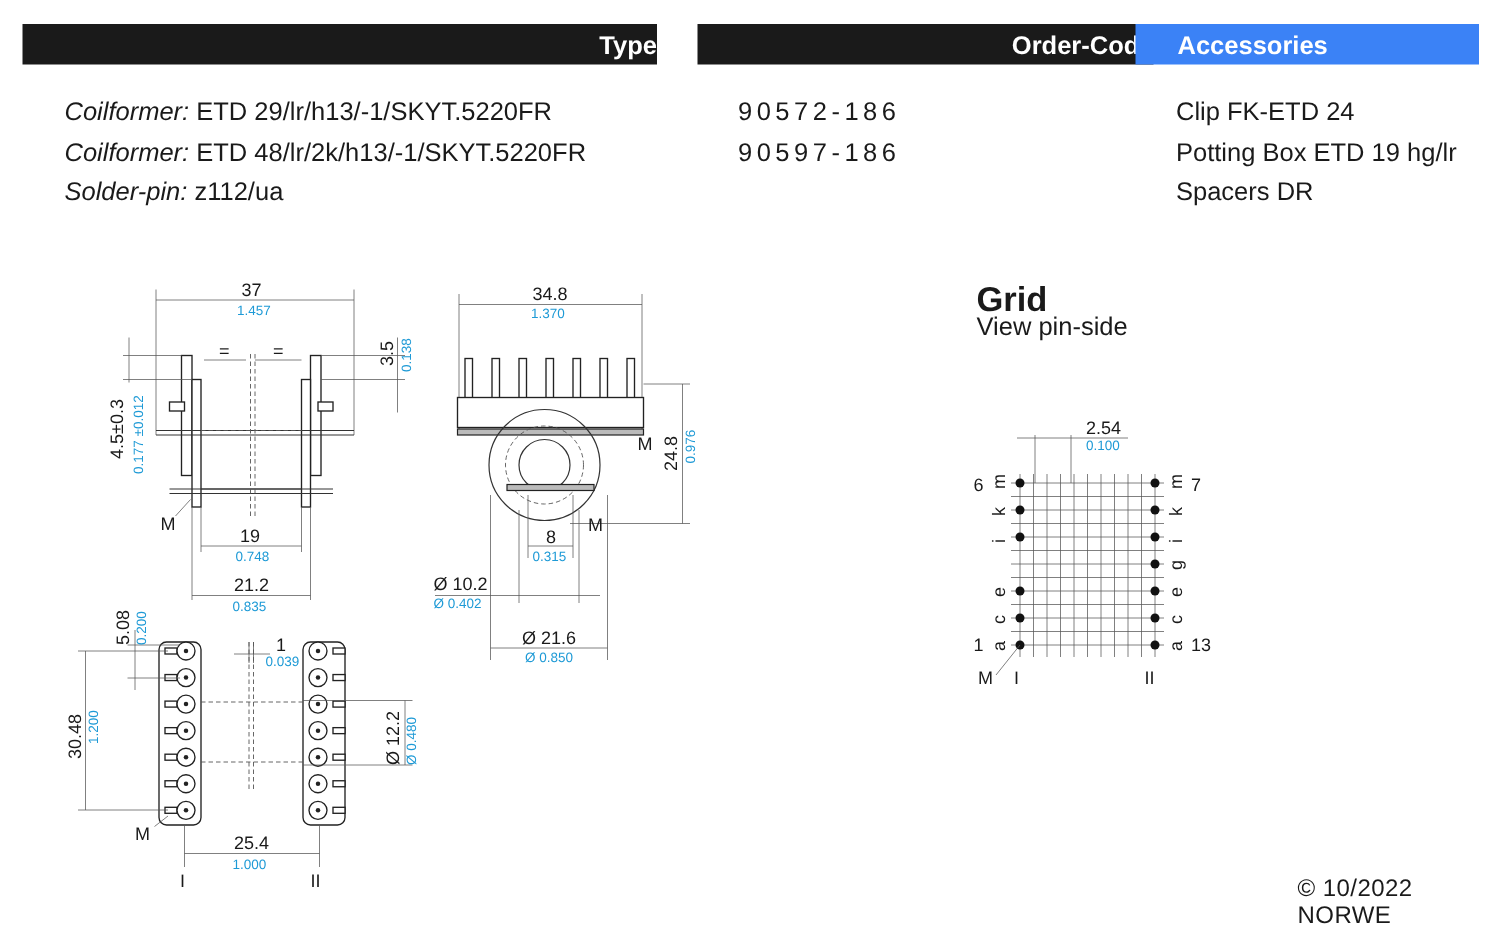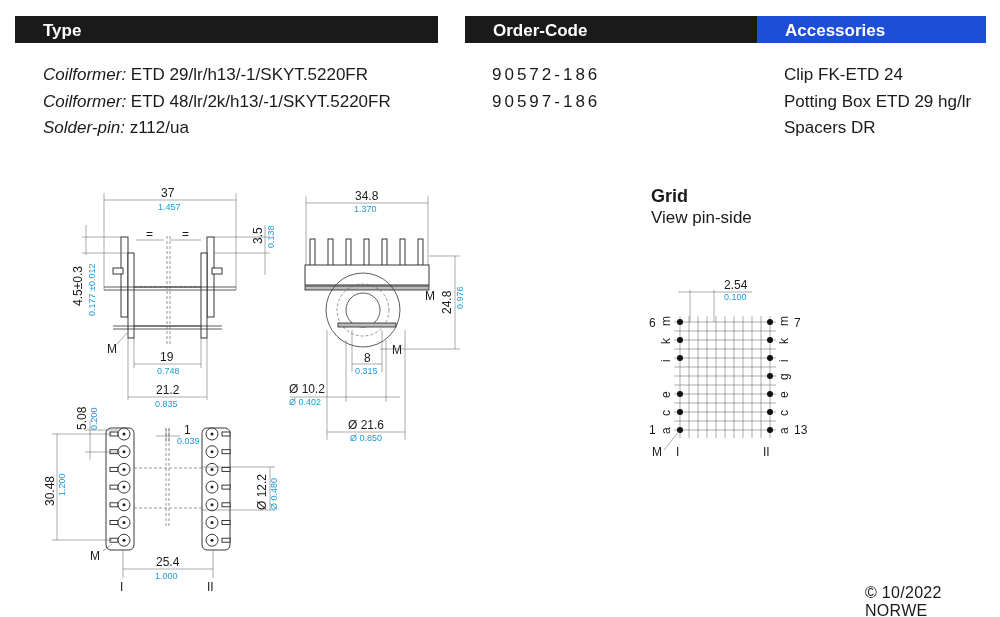--- a/index.html
+++ b/index.html
@@ -1,26 +1,26 @@
 <!DOCTYPE html>
 <html><head>
 <meta charset="utf-8">
 <style>
   html, body { margin: 0; padding: 0; background: #ffffff; }
   body { width: 1000px; height: 617px; position: relative; overflow: hidden;
          font-family: "Liberation Sans", sans-serif; color: #1a1a1a; }
   .hdr { position: absolute; top: 16px; height: 27px; color: #fff;
          font-weight: bold; font-size: 17px; line-height: 29px; box-sizing: border-box; padding-left: 28px; }
-  .hdr.dark { background: #1a1a1a; }
-  .hdr.grey { background: #1d4ed8; }
+  .hdr.dark { background: #1a1a1a; text-align: right; }
+  .hdr.grey { background: #3b82f6; }
   .col { position: absolute; top: 62px; font-size: 17px; line-height: 26.5px; }
   .col .row { white-space: nowrap; }
   .col .label { display: inline-block; font-style: italic; }
   .code { letter-spacing: 3px; }
-  .grid-title { position: absolute; left: 651px; top: 186px; font-size: 18px; font-weight: bold; }
+  .grid-title { position: absolute; left: 651px; top: 186px; font-size: 23px; font-weight: bold; }
   .grid-sub { position: absolute; left: 651px; top: 208px; font-size: 17px; }
   .copyright { position: absolute; left: 865px; top: 584px; font-size: 16px; letter-spacing: 0.3px; }
   svg { position: absolute; left: 0; top: 0; }
   svg text { font-family: "Liberation Sans", sans-serif; }
   .dim { font-size: 12px; fill: #1a1a1a; }
   .inch { font-size: 9px; fill: #1e9ad6; }
   .ln { stroke: #333; stroke-width: 0.8; fill: none; }
   .thin { stroke: #555; stroke-width: 0.5; fill: none; }
   .dash { stroke: #555; stroke-width: 0.6; fill: none; stroke-dasharray: 3 2; }
   .part { stroke: #222; stroke-width: 0.9; fill: #fff; }
@@ -47,21 +47,21 @@
   </div>
 </div>
 
 <div class="col code" style="left:492px;">
   <div class="row">90572-186</div>
   <div class="row">90597-186</div>
 </div>
 
 <div class="col" style="left:784px;">
   <div class="row">Clip FK-ETD 24</div>
-  <div class="row">Potting Box ETD 29 hg/lr</div>
+  <div class="row">Potting Box ETD 19 hg/lr</div>
   <div class="row">Spacers DR</div>
 </div>
 
 <svg width="1000" height="617" viewBox="0 0 1000 617">
 
   <g>
 
     <line class="thin" x1="104" y1="200" x2="236" y2="200"></line>
     <line class="thin" x1="104" y1="193" x2="104" y2="290"></line>
     <line class="thin" x1="236" y1="193" x2="236" y2="290"></line>

